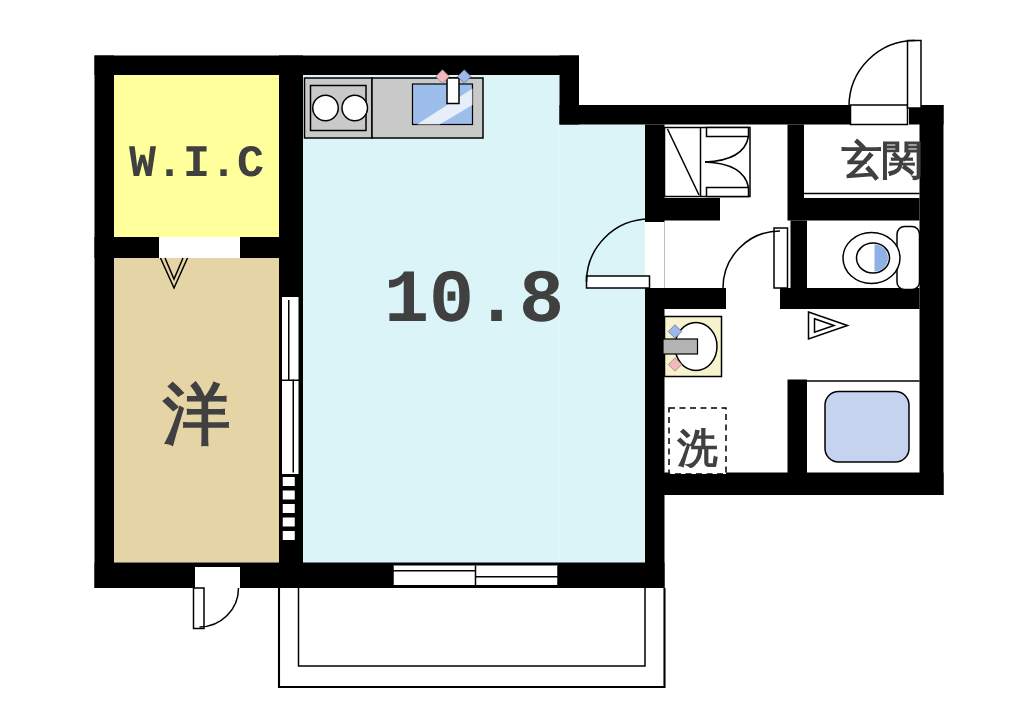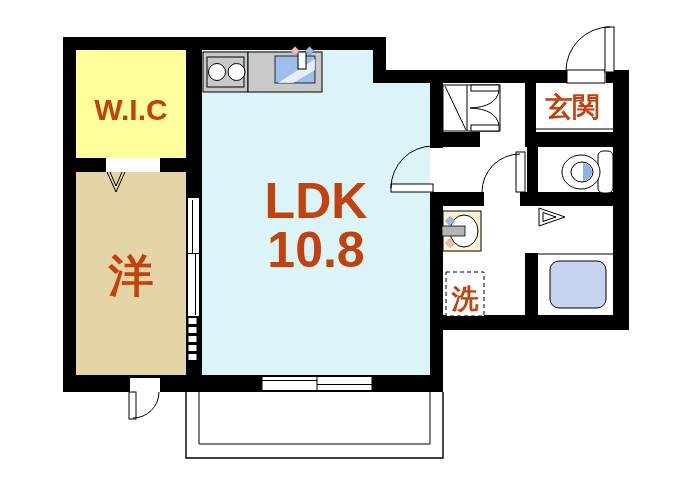--- a/index.html
+++ b/index.html
@@ -1,22 +1,22 @@
 <!DOCTYPE html>
 <html style="--wall: #000000; --wic-fill: #ffff9c; --western-fill: #e5d5a6; --ldk-fill: #daf4f8; --counter-fill: #c9c9c9; --sink-blue: #9dbdea; --tub-fill: #c5d3ee; --basin-fill: #f8f3cf; --water-blue: #8fb2e6; --hot-pink: #f2b7c0; --cold-blue: #9db9ea; --faucet-gray: #b4b4b4;"><head>
 <meta charset="utf-8">
 <style>
   html,body{margin:0;padding:0;background:#fff;}
   .plan{position:relative;width:688px;height:484px;background:#fff;overflow:hidden;
         font-family:"Liberation Sans","DejaVu Sans",sans-serif;}
   .fill,.wall,.gap{position:absolute;}
   .wall{background:var(--wall,#000);}
   .gap{background:#fff;}
-  .lbl{position:absolute;font-weight:700;color:#c2410c;text-align:center;white-space:nowrap;
-       font-family:Liberation Sans, sans-serif;}
+  .lbl{position:absolute;font-weight:700;color:#404040;text-align:center;white-space:nowrap;
+       font-family:Liberation Mono, monospace;}
   svg.ovl{position:absolute;left:0;top:0;}
   .ln{stroke:var(--wall,#000);stroke-width:1;fill:none;}
   .ln2{stroke:var(--wall,#000);stroke-width:1.4;fill:none;}
   .wh{fill:#fff;stroke:var(--wall,#000);stroke-width:1;}
   .counter{fill:var(--counter-fill,#c9c9c9);stroke:var(--wall,#000);stroke-width:1;}
   .sink{fill:var(--sink-blue,#9dbdea);stroke:var(--wall,#000);stroke-width:.8;}
   .tub{fill:var(--tub-fill,#c5d3ee);stroke:var(--wall,#000);stroke-width:1;}
   .basin{fill:var(--basin-fill,#f8f3cf);stroke:var(--wall,#000);stroke-width:1;}
   .fc{fill:var(--faucet-gray,#b4b4b4);stroke:var(--wall,#000);stroke-width:.8;}
   .wb{fill:var(--water-blue,#8fb2e6);}
@@ -161,19 +161,18 @@
       <path d="M 538 254 L 613 254" class="ln"></path>
       <rect x="550" y="261" width="56" height="47" rx="9" class="tub"></rect>
     </g>
 
     <path d="M 536 129 L 613 129" class="ln"></path>
   </svg>
 
   <div class="lbl" style="left:76px;top:93px;width:110px;font-size:30px;">W.I.C</div>
   <div class="lbl" style="left:76px;top:246px;width:110px;font-size:45px;">洋</div>
   <div class="lbl" style="left:236px;top:177px;width:160px;font-size:50px;line-height:49px;">
-    <span style="display:block">LDK</span>
     <span style="display:block">10.8</span>
   </div>
-  <div class="lbl" style="left:530px;top:89px;width:85px;font-size:27px;">玄関</div>
+  <div class="lbl" style="left:530px;top:89px;width:85px;font-size:27px;text-align:right;">玄関</div>
   <div class="lbl" style="left:446px;top:281px;width:38px;font-size:27px;">洗</div>
 
 </div>
 
 </body></html>

